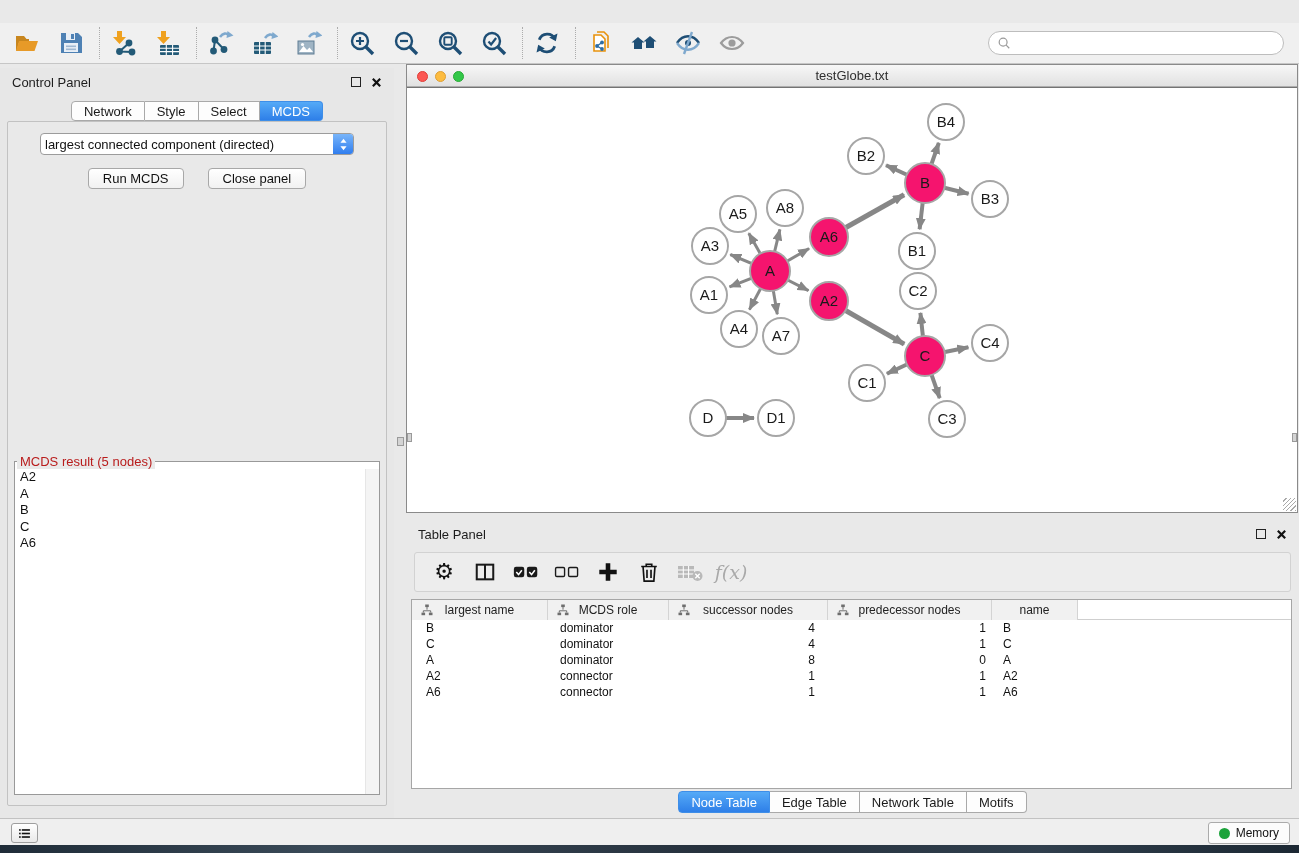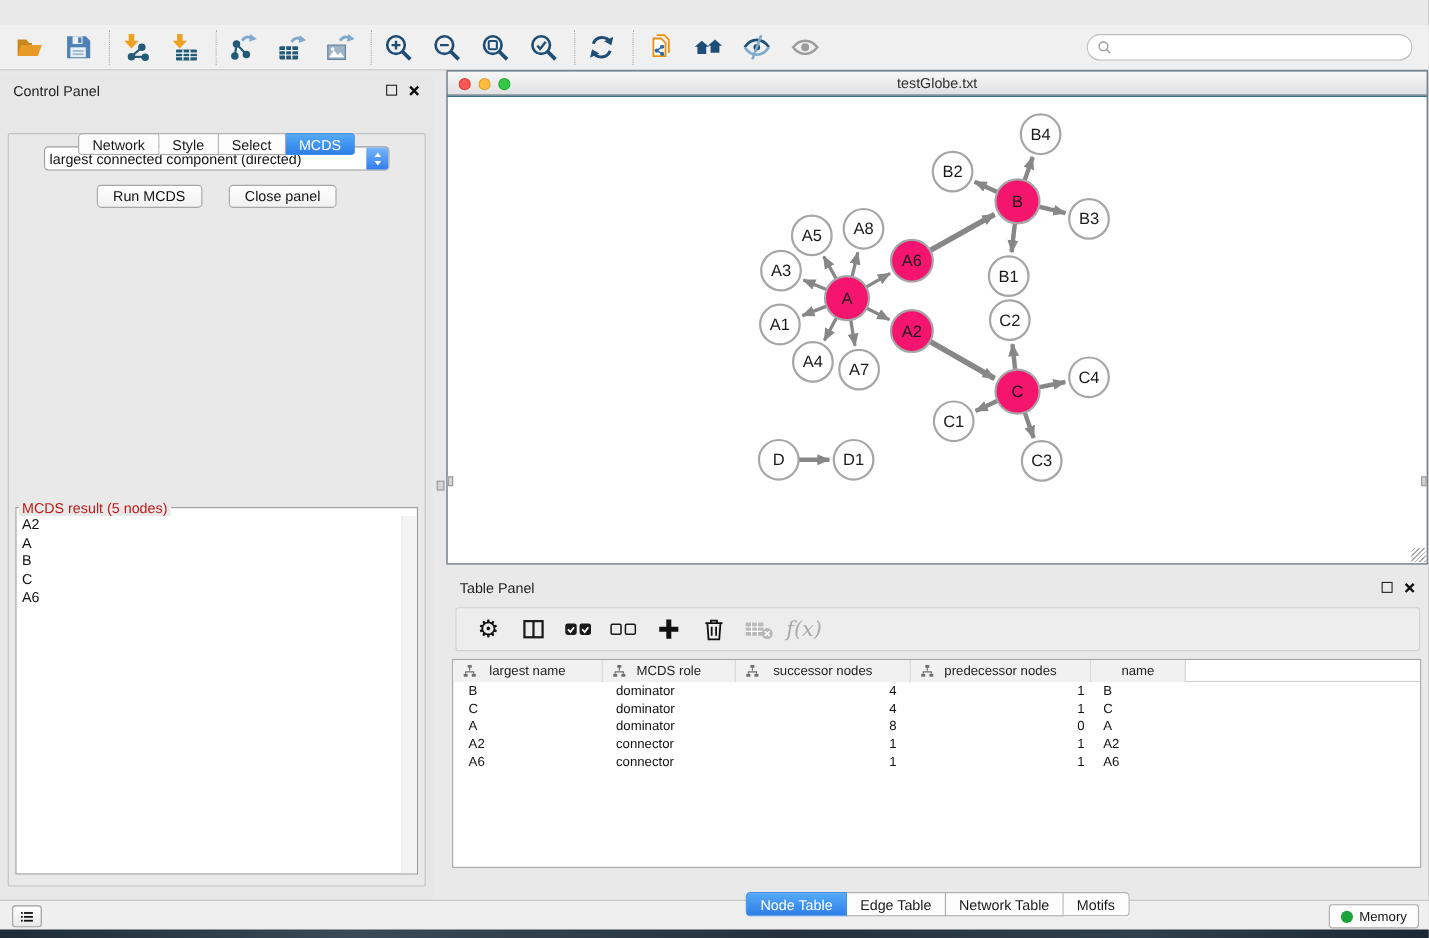--- a/index.html
+++ b/index.html
@@ -30,21 +30,21 @@
   .searchbox input { border:none; outline:none; background:transparent; flex:1; font-size:13px; font-family:inherit; }
 
   
   .control-panel { position:absolute; left:0; top:68px; width:394px; height:754px; background:#E7E7E7; }
   .panel-header { height:28px; display:flex; align-items:center; padding:0 12px; font-size:13px; color:#1d1d1d; }
   .win-btns { margin-left:auto; display:flex; align-items:center; gap:10px; }
   .float-btn { width:10px; height:10px; border:1.5px solid #222; display:inline-block; }
   .close-btn svg { width:11px; height:11px; display:block; }
   .tabbar { display:flex; justify-content:center; position:relative; z-index:2; }
   .tab { height:20px; line-height:20px; font-size:13px; padding:0 12px; background:#FDFDFD;
-    border:1px solid #A9A9A9; border-left:none; color:#1a1a1a; white-space:nowrap;margin-top:20px; }
+    border:1px solid #A9A9A9; border-left:none; color:#1a1a1a; white-space:nowrap; }
   .tab:first-child { border-left:1px solid #A9A9A9; border-radius:4px 0 0 4px; }
   .tab:last-child { border-radius:0 4px 4px 0; }
   .tab.selected { background:linear-gradient(#55AAF7,#2E7FE8); border-color:#3E8EE8; color:#fff; }
   .cp-tabs { position:absolute; top:33px; left:0; width:100%; }
   .cp-body { position:absolute; top:53px; left:7px; width:380px; height:685px;
     background:#E9E9E9; border:1px solid #C2C2C2; border-radius:2px; }
   .opt-label { margin-top:19px; text-align:center; font-size:13px; color:#111; }
   .select { width:314px; height:22px; margin:11px auto 0; background:#fff; border:1px solid #9C9C9C;
     border-radius:4px; display:flex; align-items:center; overflow:hidden; }
   .select-text { flex:1; font-size:13px; padding-left:4px; color:#111; white-space:nowrap; }
@@ -56,21 +56,21 @@
   .mcds-fieldset { position:absolute; left:6px; right:6px; top:332px; height:341px;
     border:1px solid #999; background:#fff; padding:0; }
   .mcds-fieldset legend { font-size:13px; color:#b91c1c; margin-left:2px; padding:0 3px; background:#E9E9E9; }
   .mcds-list { position:relative; height:100%; overflow:hidden; }
   .mcds-list::after { content:""; position:absolute; top:0; right:0; width:13px; height:100%;
     background:#F4F4F4; border-left:1px solid #E6E6E6; }
   .mcds-item { font-size:13px; line-height:16.5px; padding-left:5px; color:#111; list-style:none; }
 
   
   .network-window { position:absolute; left:406px; top:64px; width:892px; height:449px;
-    background:#0c4a6e; border:1px solid #8A8A8A; }
+    background:#737373; border:1px solid #8A8A8A; }
   .nw-titlebar { position:relative; height:22px; background:linear-gradient(#F7F7F7,#E1E1E1);
     border-bottom:1px solid #ADADAD; }
   .nw-titlebar .traffic { left:10px; top:6px; gap:7px; }
   .nw-titlebar .light { width:11px; height:11px; }
   .nw-title { text-align:center; line-height:21px; font-size:13px; color:#2e2e2e; }
   .nw-canvas { position:absolute; top:23px; left:0; width:890px; height:424px; background:#fff; }
   .nw-canvas svg { display:block; width:890px; height:424px; }
   .nw-grip { position:absolute; right:1px; bottom:1px; width:13px; height:13px;
     background:repeating-linear-gradient(135deg, transparent 0 2px, #AAA 2px 3px); }
   .nw-handle { position:absolute; width:5px; height:9px; background:#D4D4D4; border:1px solid #9A9A9A; }

